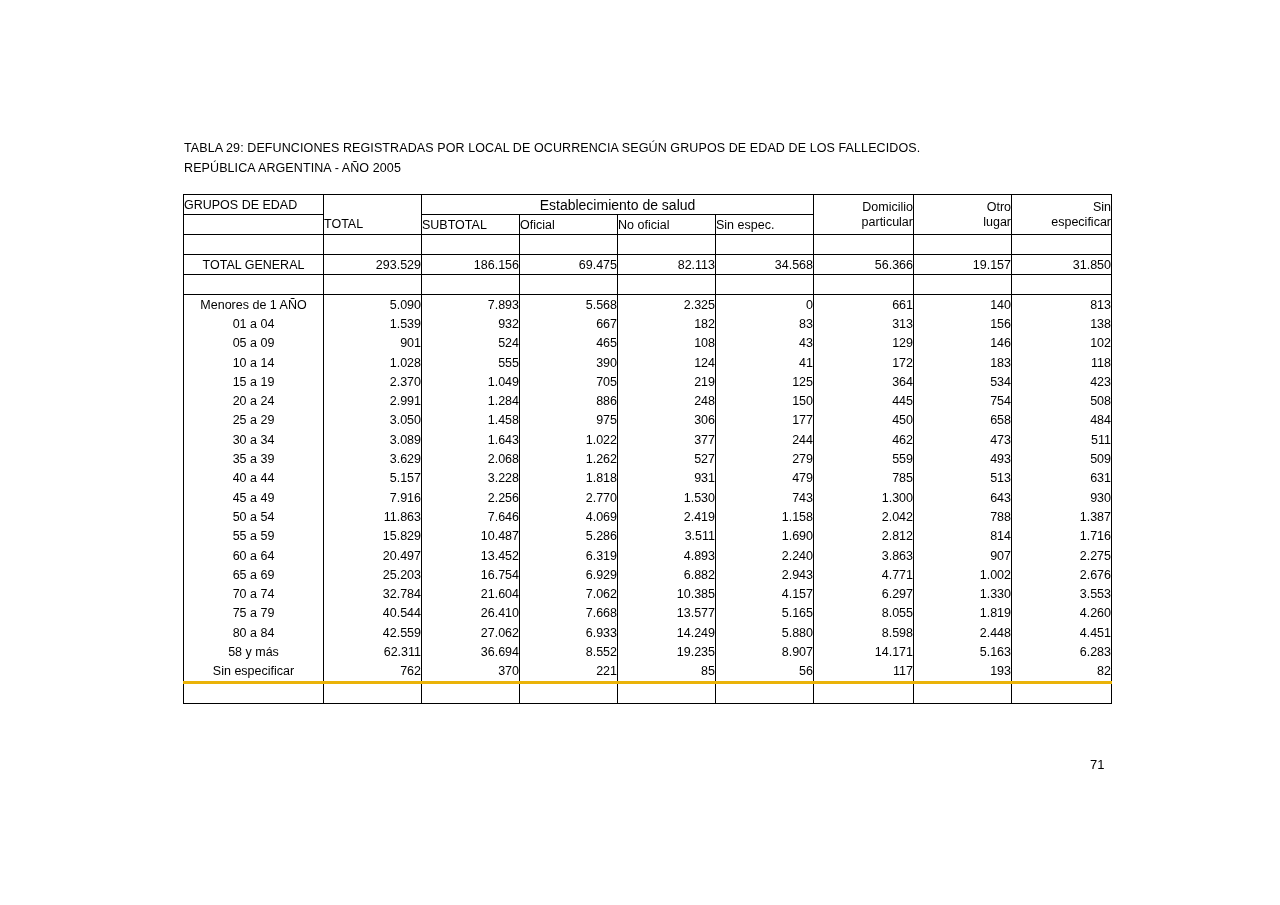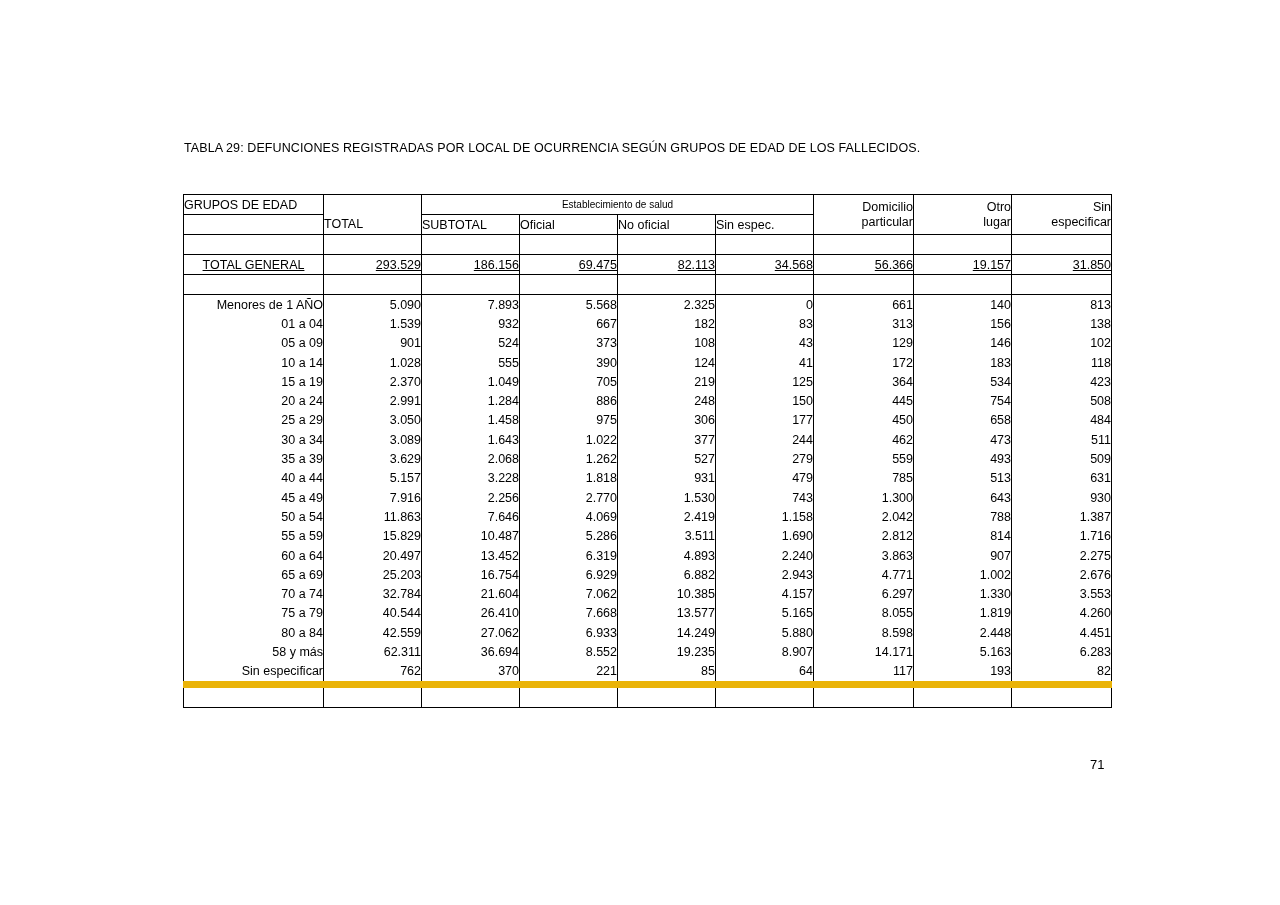--- a/index.html
+++ b/index.html
@@ -54,21 +54,21 @@
   col.c-sub   { width: 98px; }
   col.c-ofi   { width: 98px; }
   col.c-noofi { width: 98px; }
   col.c-sinesp{ width: 98px; }
   col.c-dom   { width: 100px; }
   col.c-otro  { width: 98px; }
   col.c-sines2{ width: 100px; }
 
   .hdr-center {
     text-align: center;
-    font-size: 10px;
+    font-size: 14px;
   }
   .hdr-group-cell {
     text-align: left;
     padding: 3px 0 2px 0;
   }
   .hdr-sub {
     padding-bottom: 2px;
   }
   .hdr-two-line {
     text-align: right;
@@ -80,61 +80,61 @@
     border-left: 1px solid #000;
     border-right: 1px solid #000;
     border-top: none;
     border-bottom: none;
   }
   .totalrow td {
     font-weight: bold;
     border-top: none;
     border-bottom: none;
     height: 22px;
-    text-decoration: underline;
   }
   .totalrow .lbl {
     text-align: center;
   }
   td.lbl {
-    text-align: right;
+    text-align: center;
     padding-left: 4px;
     white-space: nowrap;
   }
   td.num {
     text-align: right;
     padding-right: 6px;
     white-space: nowrap;
   }
   tr.datarow td {
     border-top: none;
     border-bottom: none;
     height: 19.3px;
   }
   tr.lastrow td {
-    border-bottom: 7px solid #eab308;
+    border-bottom: 3px solid #eab308;
   }
   .bottom-pad td {
     height: 13px;
     border-top: none;
   }
   .page-number {
     position: absolute;
     left: 1090px;
     top: 749px;
     font-size: 13px;
   }
 </style>
 </head>
 <body>
 
 <div class="page">
 
   <div class="title-block">
     <div class="title-line">TABLA 29: DEFUNCIONES REGISTRADAS  POR LOCAL DE OCURRENCIA SEGÚN GRUPOS DE EDAD DE LOS FALLECIDOS.</div>
+    <div class="title-line">REPÚBLICA  ARGENTINA - AÑO 2005</div>
   </div>
 
   <table class="data">
     <colgroup>
       <col class="c-group">
         <col class="c-total">
         <col class="c-sub">
         <col class="c-ofi">
       <col class="c-noofi">
         <col class="c-sinesp">
@@ -224,21 +224,21 @@
           <td class="num">182</td>
           <td class="num">83</td>
           <td class="num">313</td>
           <td class="num">156</td>
           <td class="num">138</td>
         </tr>
         <tr class="datarow">
           <td class="lbl">05 a 09</td>
           <td class="num">901</td>
           <td class="num">524</td>
-          <td class="num">373</td>
+          <td class="num">465</td>
           <td class="num">108</td>
           <td class="num">43</td>
           <td class="num">129</td>
           <td class="num">146</td>
           <td class="num">102</td>
         </tr>
         <tr class="datarow">
           <td class="lbl">10 a 14</td>
           <td class="num">1.028</td>
           <td class="num">555</td>
@@ -413,21 +413,21 @@
           <td class="num">14.171</td>
           <td class="num">5.163</td>
           <td class="num">6.283</td>
         </tr>
         <tr class="datarow lastrow">
           <td class="lbl">Sin especificar</td>
           <td class="num">762</td>
           <td class="num">370</td>
           <td class="num">221</td>
           <td class="num">85</td>
-          <td class="num">64</td>
+          <td class="num">56</td>
           <td class="num">117</td>
           <td class="num">193</td>
           <td class="num">82</td>
         </tr>
       </tbody>
     <tbody>
       <tr class="bottom-pad">
         <td></td>
           <td></td>
         <td></td>

